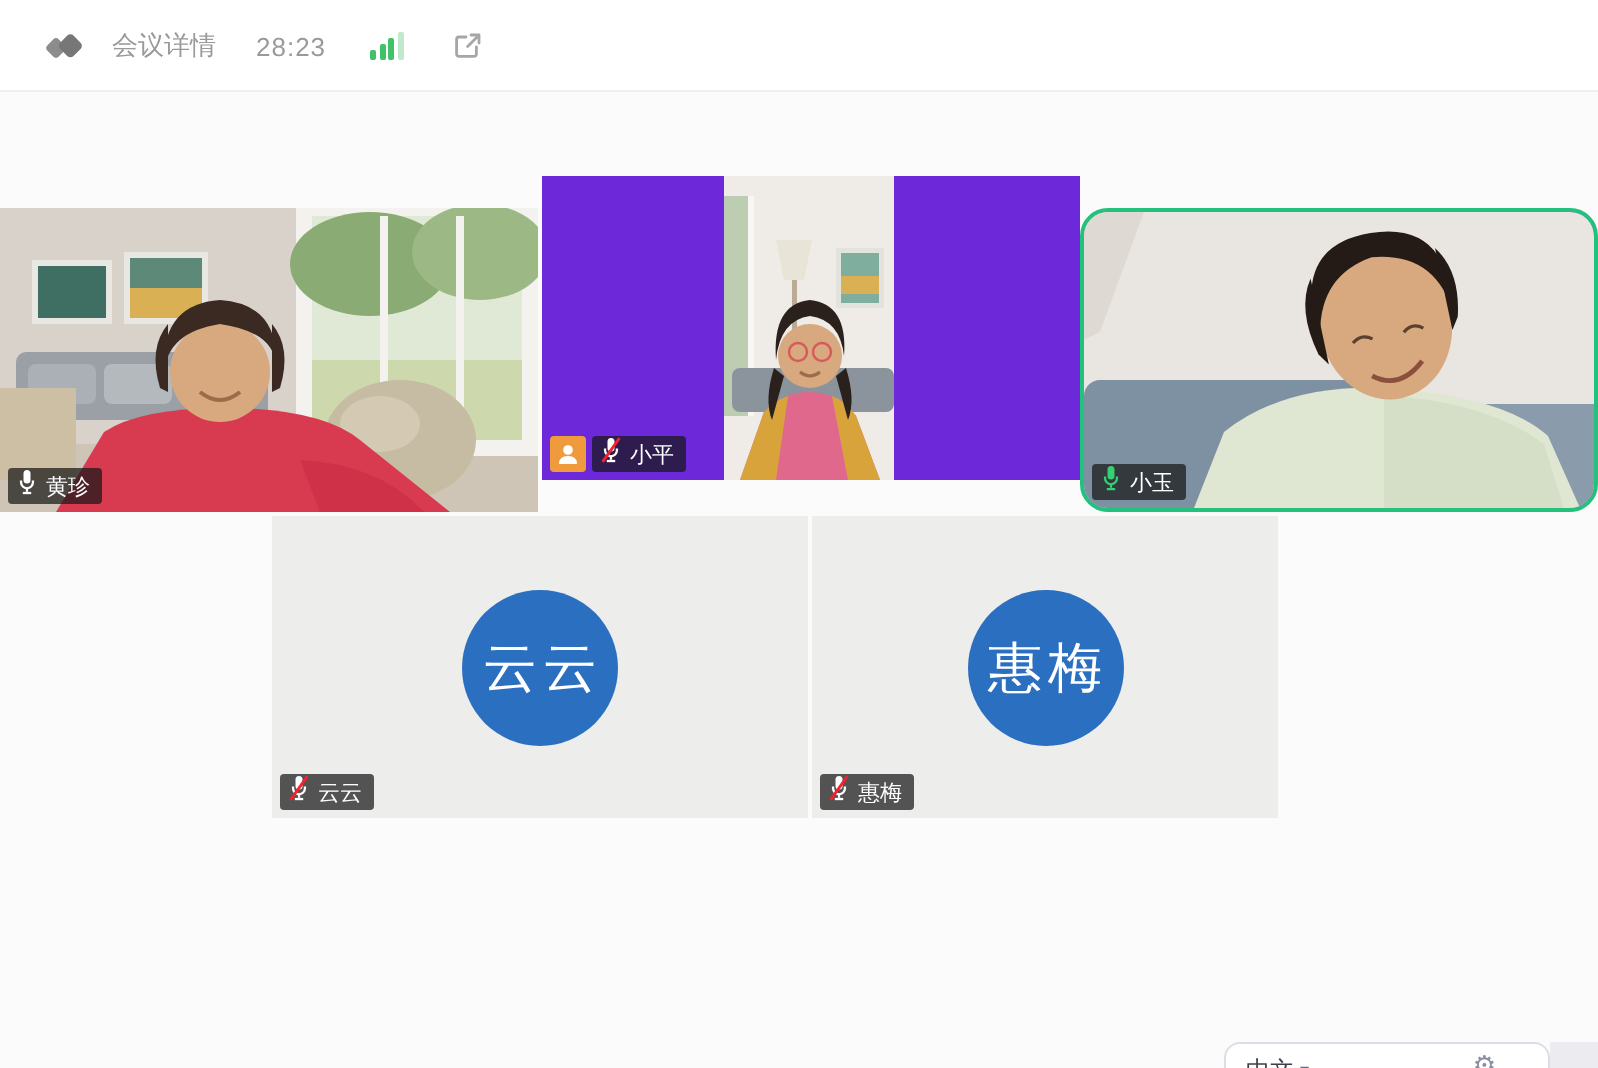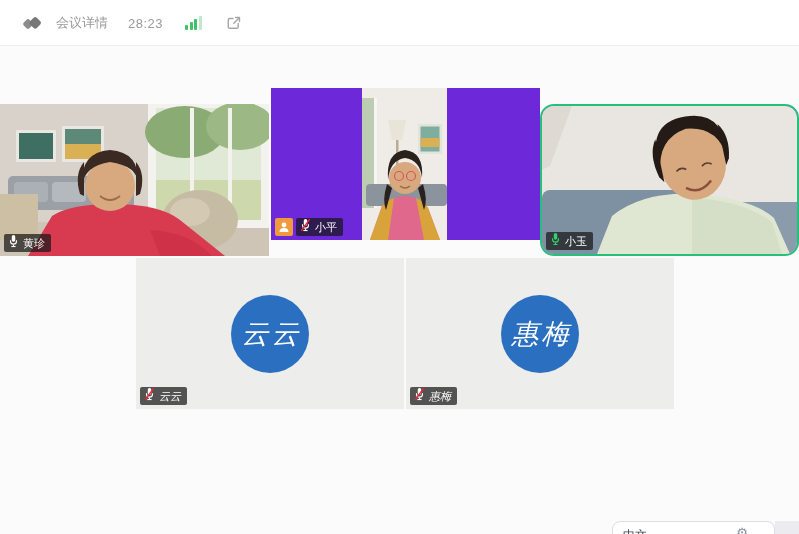--- a/index.html
+++ b/index.html
@@ -24,21 +24,21 @@
                   display:flex; align-items:center; color:#ffffff; overflow:hidden; }
   .speak-banner .mic-wrap { width:34px; display:flex; justify-content:center; color:#fff; }
   .speak-banner .divider { width:1px; height:14px; background:#565a62; }
   .speak-banner .speak-text { font-size:12px; margin-left:10px; white-space:nowrap; }
   .speak-banner .speaker-name { margin-left:8px; }
   .banner-watermark { position:absolute; right:5px; top:4px; opacity:.85; }
 
   
   .tile { position:absolute; overflow:hidden; background:#f1f0ee; cursor:pointer; }
   .tile.video-bg { background:#6d28d9; }
-  .tile.avatar-tile { background:#ededec;font-style:italic; }
+  .tile.avatar-tile { background:#ededec; }
   .tile.active { border:2px solid #23c17c; }
   .scene { position:absolute; inset:0; width:100%; height:100%; display:block; }
   .portrait-wrap { position:absolute; top:0; bottom:0; left:91px; width:85px; }
 
   .name-badges { position:absolute; left:4px; bottom:4px; display:flex; gap:3px; align-items:center; z-index:3; }
   .host-badge { width:18px; height:18px; background:#ef9b3d; border-radius:2px; display:flex; align-items:center; justify-content:center; }
   .name-badge { height:18px; background:rgba(23,23,23,.72); border-radius:2px; display:flex; align-items:center;
                 padding:0 6px 0 4px; gap:4px; }
   .name-badge .nm { color:#ffffff; font-size:11px; white-space:nowrap; }
   .mic-on { color:#ffffff; } .mic-muted { color:#ffffff; } .mic-speaking { color:#35d073; }
@@ -236,21 +236,21 @@
             <line x1="6" y1="12" x2="6" y2="13.6" stroke-width="1.3"></line>
             <line x1="3.6" y1="14.3" x2="8.4" y2="14.3" stroke-width="1.3"></line>
             <line x1="1.2" y1="14.8" x2="10.8" y2="1.2" stroke="#f5222d" stroke-width="1.6"></line>
           </svg>
         </span>
         <span class="nm">云云</span>
       </span>
     </div>
   </div>
 
-  <div class="tile avatar-tile" style="left:406px; top:258px; width:268px; height:151px;">
+  <div class="tile avatar-tile" style="left:406px; top:258px; width:233px; height:151px;">
     <div class="avatar-circle">
       <span>惠梅</span>
     </div>
     <div class="name-badges">
       <span class="name-badge">
         <span class="mic-muted">
           <svg width="11" height="14" viewBox="0 0 12 16" fill="currentColor" stroke="currentColor">
             <rect x="4" y="1.2" width="4" height="7.6" rx="2" stroke="none"></rect>
             <path d="M2.6 7.2 v1 a3.4 3.4 0 0 0 6.8 0 v-1" fill="none" stroke-width="1.3"></path>
             <line x1="6" y1="12" x2="6" y2="13.6" stroke-width="1.3"></line>

